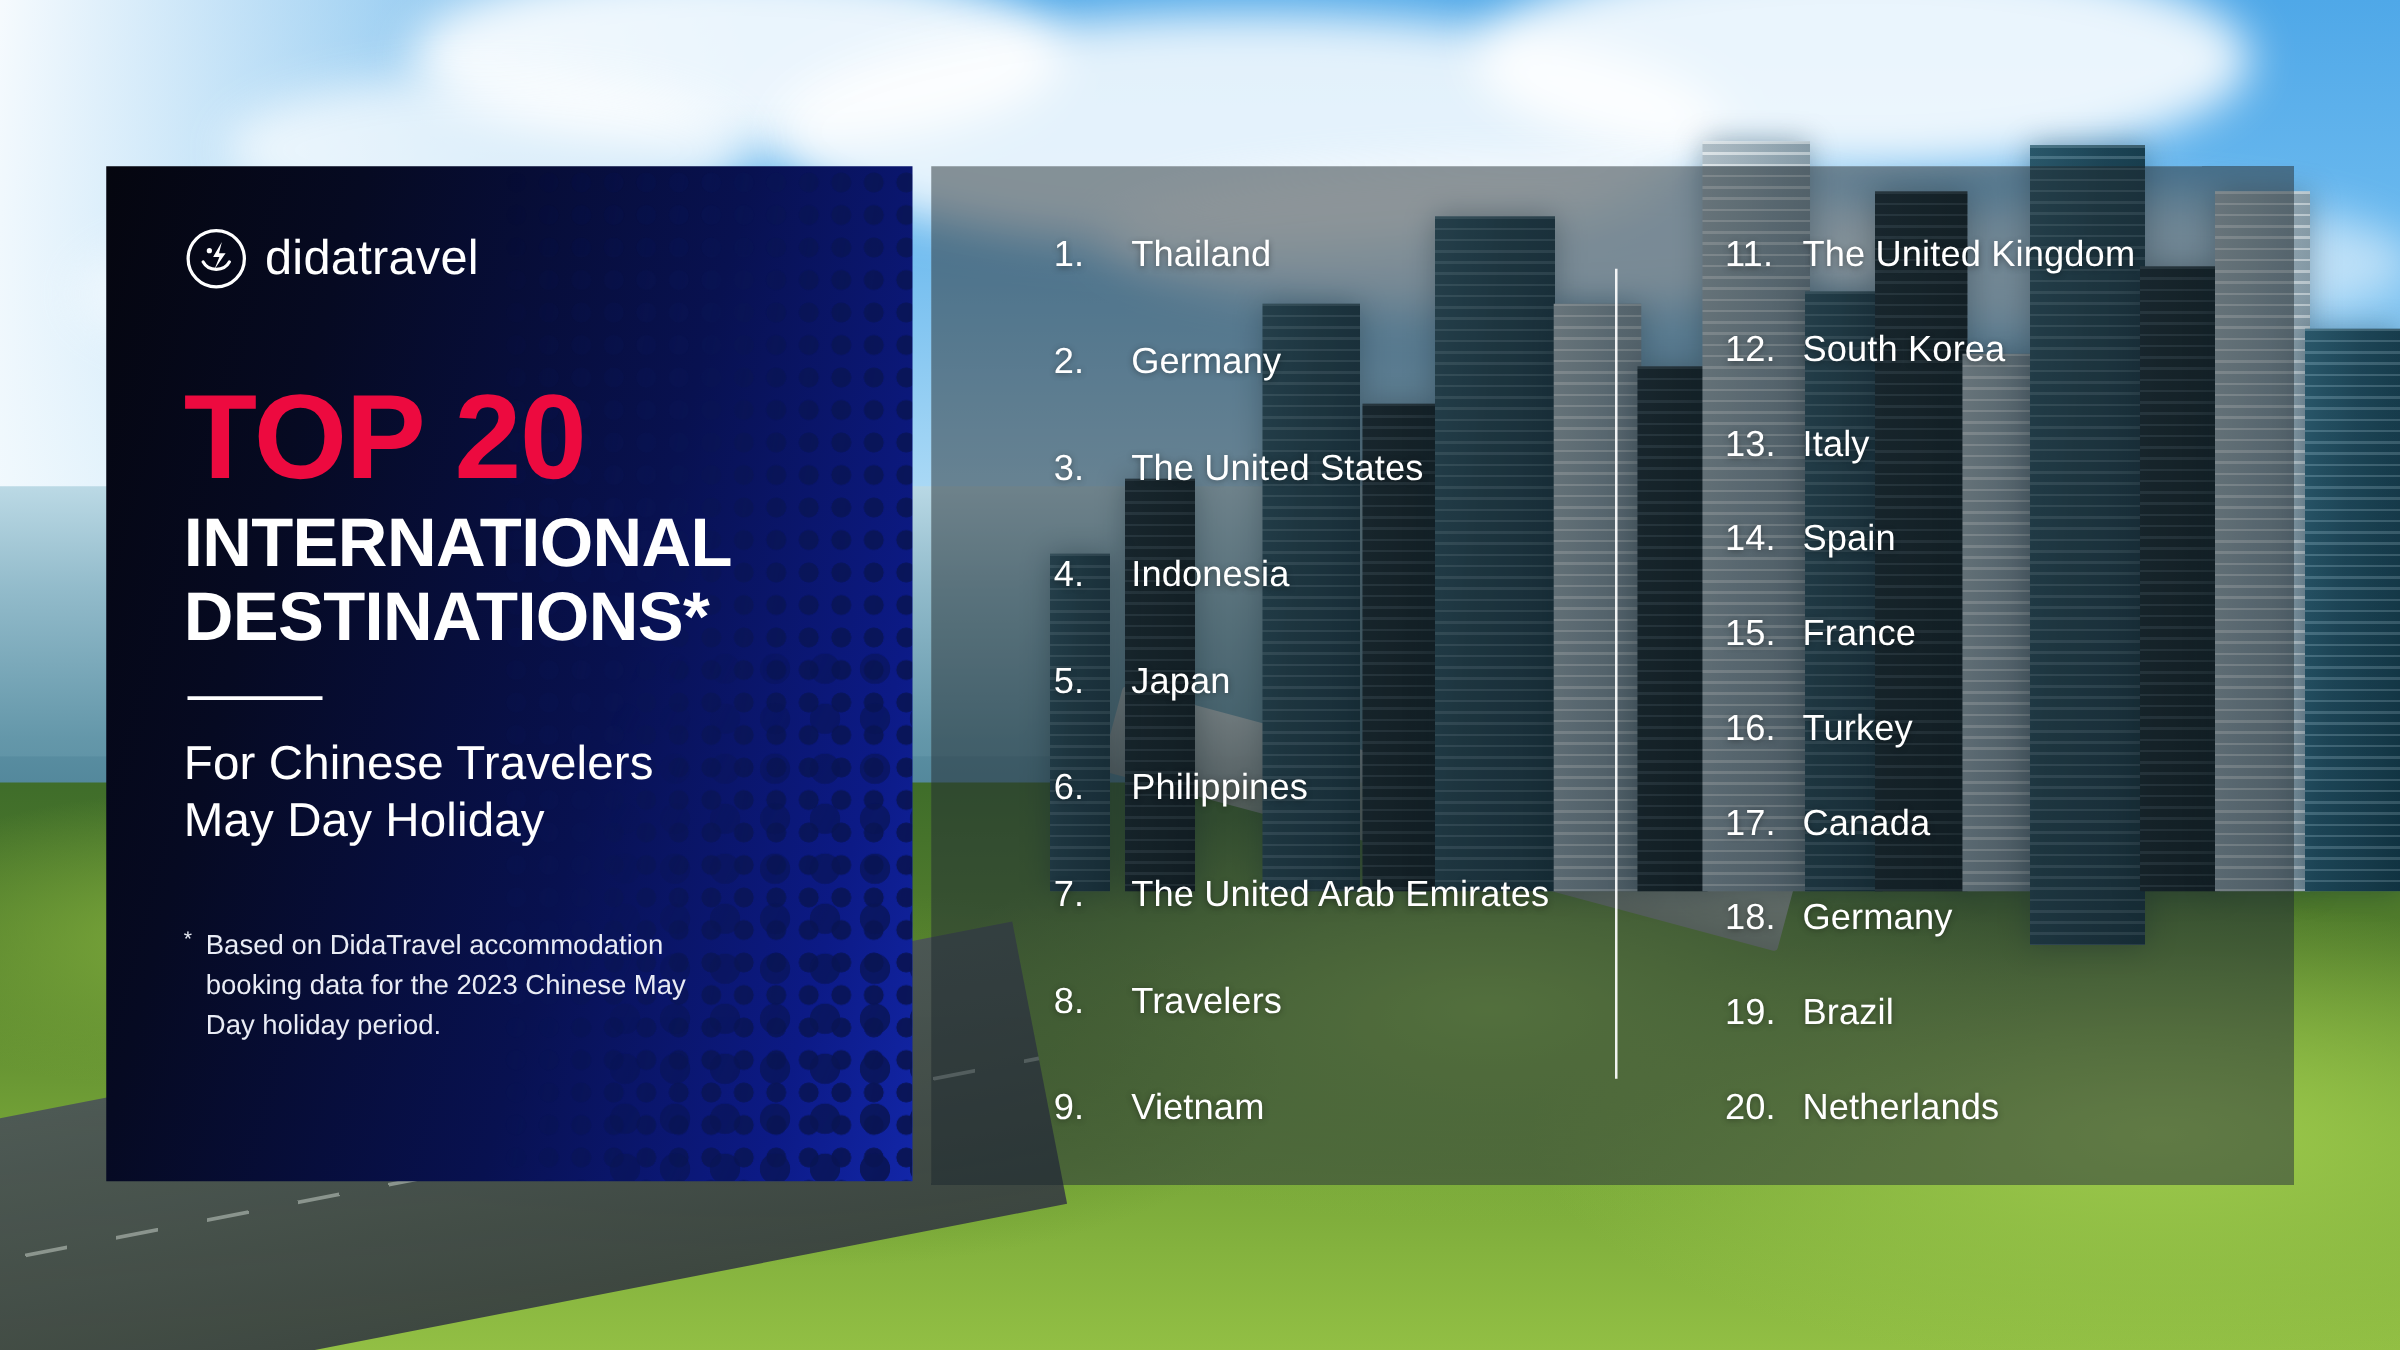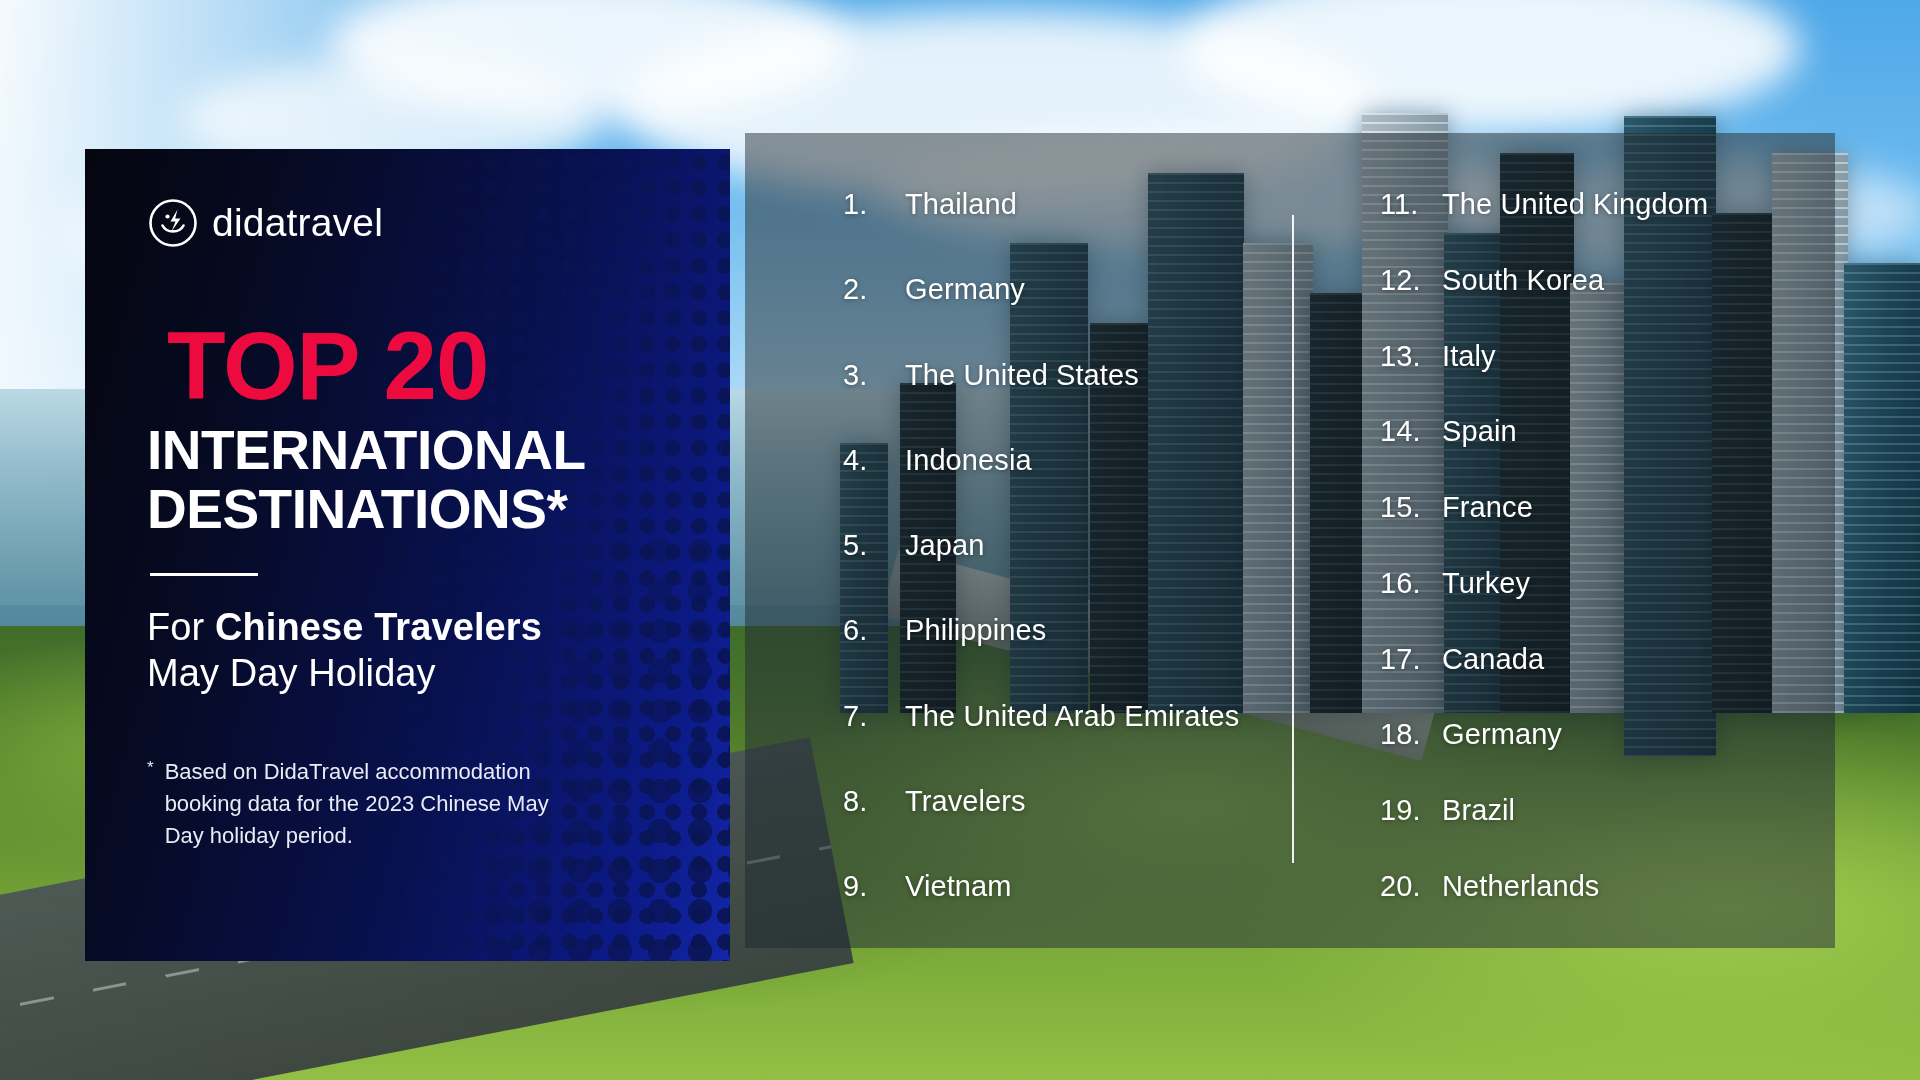--- a/index.html
+++ b/index.html
@@ -72,21 +72,21 @@
       linear-gradient(95deg,#cfd9de 0%,#a7b8c1 45%,#7d929d 100%);
   }
   .twr.dark {
     background-image:
       repeating-linear-gradient(180deg, rgba(255,255,255,.10) 0 2px, rgba(0,0,0,.22) 2px 9px),
       linear-gradient(95deg,#1c333f 0%,#12252f 55%,#0b1a22 100%);
   }
 
   
   .panel-left {
-    position:absolute; left:85px; top:149px; width:645px; height:812px;
+    position:absolute; left:85px; top:133px; width:645px; height:812px;
     background:linear-gradient(105deg,#05060f 0%,#060a22 24%,#081150 60%,#0c1a86 86%,#1226a8 100%);
     overflow:hidden;
   }
   .halftone {
     position:absolute; right:0; top:0; width:330px; height:100%;
     background-image:radial-gradient(circle at center, #0a1554 42%, rgba(10,21,84,0) 44%);
     background-size:26px 26px;
     -webkit-mask-image:linear-gradient(100deg, rgba(0,0,0,0) 0%, rgba(0,0,0,.35) 28%, rgba(0,0,0,.85) 62%, #000 100%);
     mask-image:linear-gradient(100deg, rgba(0,0,0,0) 0%, rgba(0,0,0,.35) 28%, rgba(0,0,0,.85) 62%, #000 100%);
     opacity:.95;
@@ -107,21 +107,21 @@
     font-size:96px; font-weight:bold; letter-spacing:-1px;
     line-height:.98; margin-bottom:8px;
   }
   .headline {
     font-size:55px; font-weight:bold; color:#fff;
     line-height:1.07; letter-spacing:-.5px;
   }
   .rule { width:108px; height:3px; background:#fff; margin:34px 0 28px 3px; }
   .subline { font-size:38px; color:#fff; line-height:1.22; letter-spacing:.1px; }
   .subline .light { font-weight:300; }
-  .subline .bold  { font-weight:700; }
+  .subline .bold  { font-weight:400; }
 
   .foot { display:flex; gap:11px; margin-top:60px; }
   .foot-star { font-size:17px; color:#e9ecf5; line-height:1.45; }
   .foot-text { font-size:22px; color:#e9ecf5; line-height:1.45; max-width:420px; }
 
   
   .panel-right {
     position:absolute; left:745px; top:133px; width:1090px; height:815px;
     background:rgba(26,38,44,.48);
     backdrop-filter:saturate(.85);
@@ -190,21 +190,21 @@
           <svg viewBox="0 0 52 52" width="52" height="52" aria-hidden="true">
             <circle cx="26" cy="26" r="22.5" fill="none" stroke="#ffffff" stroke-width="2.6"></circle>
             <path d="M15.5 28.5 a11.5 10 0 0 0 21 0" fill="none" stroke="#ffffff" stroke-width="2.6" stroke-linecap="round"></path>
             <circle cx="20.5" cy="19.5" r="2.1" fill="#ffffff"></circle>
             <path d="M30.5 12.5 L23.5 24.5 L28.5 24.5 L24.5 34.5 L33.5 21.5 L28.2 21.5 Z" fill="#ffffff"></path>
           </svg>
         </span>
         <span class="logo-word">didatravel</span>
       </div>
 
-      <div class="top20" style="color:#ED0A3F;margin-left:20px;">TOP 20</div>
+      <div class="top20" style="color:#ED0A3F;">TOP 20</div>
       <div class="headline">INTERNATIONAL</div>
       <div class="headline">DESTINATIONS*</div>
 
       <div class="rule"></div>
 
       <div class="subline">
         <span class="light">For </span><span class="bold">Chinese Travelers</span>
       </div>
       <div class="subline bold">May Day Holiday</div>
 

